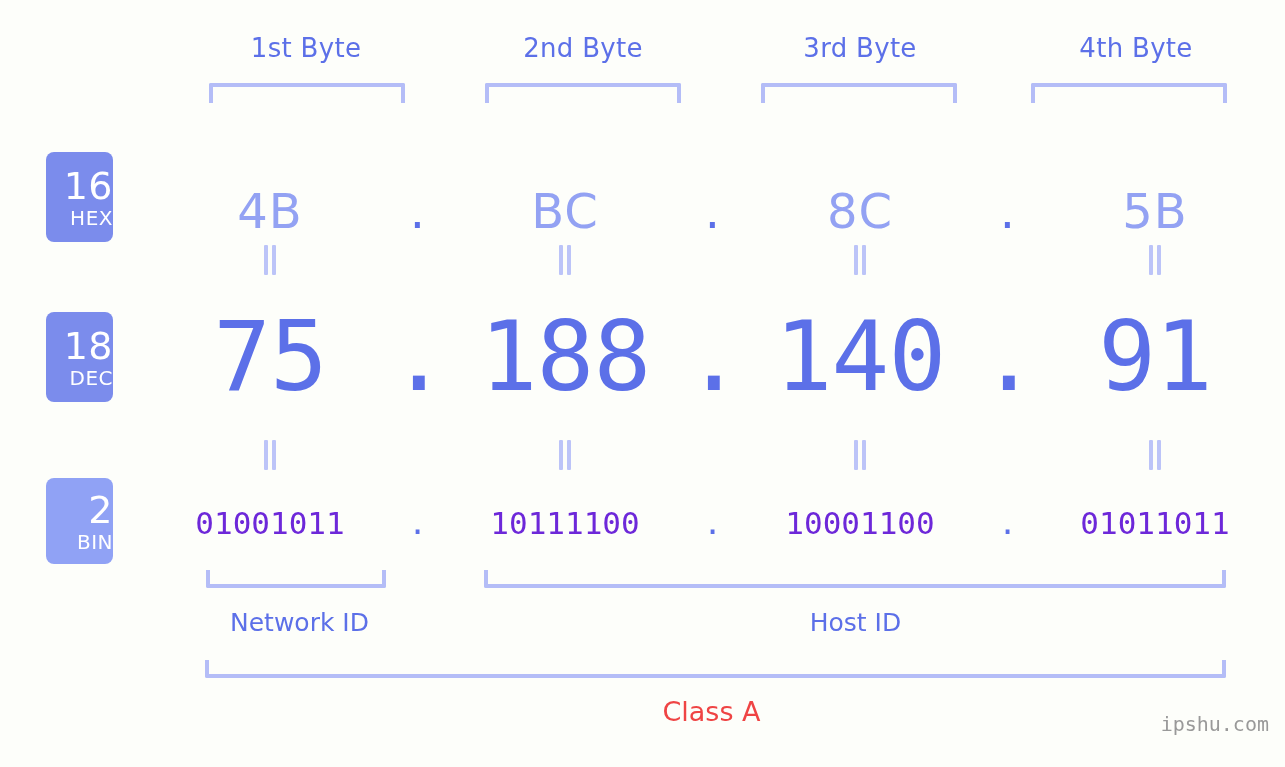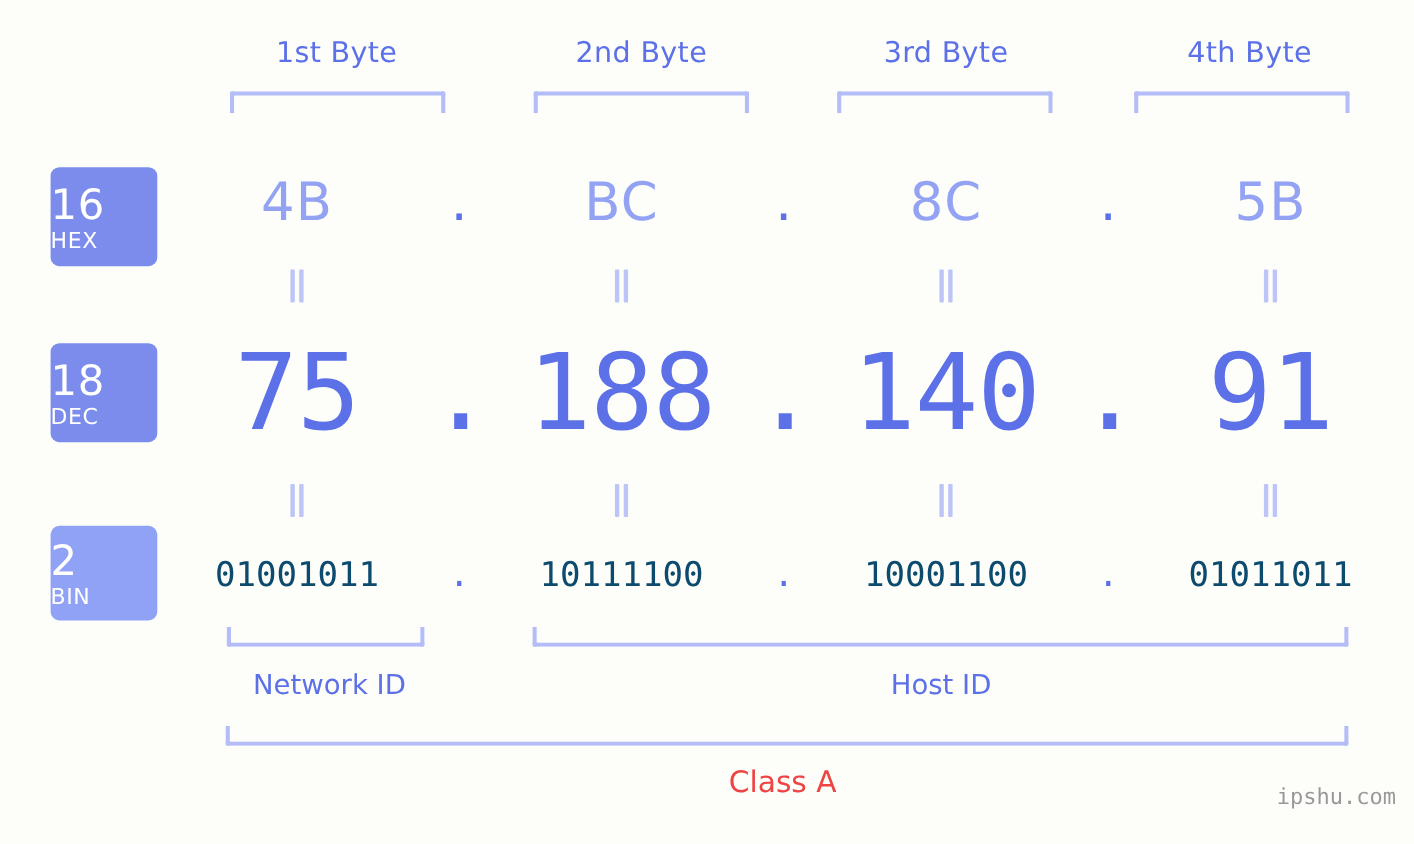--- a/index.html
+++ b/index.html
@@ -41,28 +41,28 @@
     border-left: 4px solid #b4bdf7;
     border-right: 4px solid #b4bdf7;
     border-radius: 2px 2px 0 0;
     box-sizing: border-box;
   }
 
   
   .badge {
     position: absolute;
     left: 46px;
-    width: 97px;
+    width: 67px;
     border-radius: 8px;
     color: #ffffff;
     text-align: center;
     box-sizing: border-box;
     display: flex;
     flex-direction: column;
-    align-items: flex-start;
+    align-items: flex-end;
     justify-content: center;
     line-height: 1;
   }
   .badge .num {
     font-size: 38px;
     font-weight: 400;
     letter-spacing: 0.5px;
   }
   .badge .abbr {
     font-size: 20px;
@@ -86,21 +86,21 @@
     width: 240px;
     text-align: center;
     white-space: nowrap;
   }
   .sep {
     width: 55px;
     text-align: center;
     white-space: nowrap;
   }
 
-  .row-hex { top: 138px; height: 92px; }
+  .row-hex { top: 165px; height: 92px; }
   .row-hex .cell {
     font-size: 48px;
     color: #93a2f3;
     font-family: "DejaVu Sans", sans-serif;
     letter-spacing: 1px;
   }
   .row-hex .sep {
     font-size: 48px;
     color: #5c70e8;
     font-family: "DejaVu Sans", sans-serif;
@@ -115,21 +115,21 @@
   }
   .row-dec .sep {
     font-size: 96px;
     color: #5c70e8;
     font-family: "DejaVu Sans Mono", monospace;
   }
 
   .row-bin { top: 492px; height: 62px; }
   .row-bin .cell {
     font-size: 31px;
-    color: #0c4a6e;
+    color: #6d28d9;
     font-family: "DejaVu Sans Mono", monospace;
     letter-spacing: 0px;
   }
   .row-bin .sep {
     font-size: 31px;
     color: #5c70e8;
     font-family: "DejaVu Sans Mono", monospace;
   }
 
   

